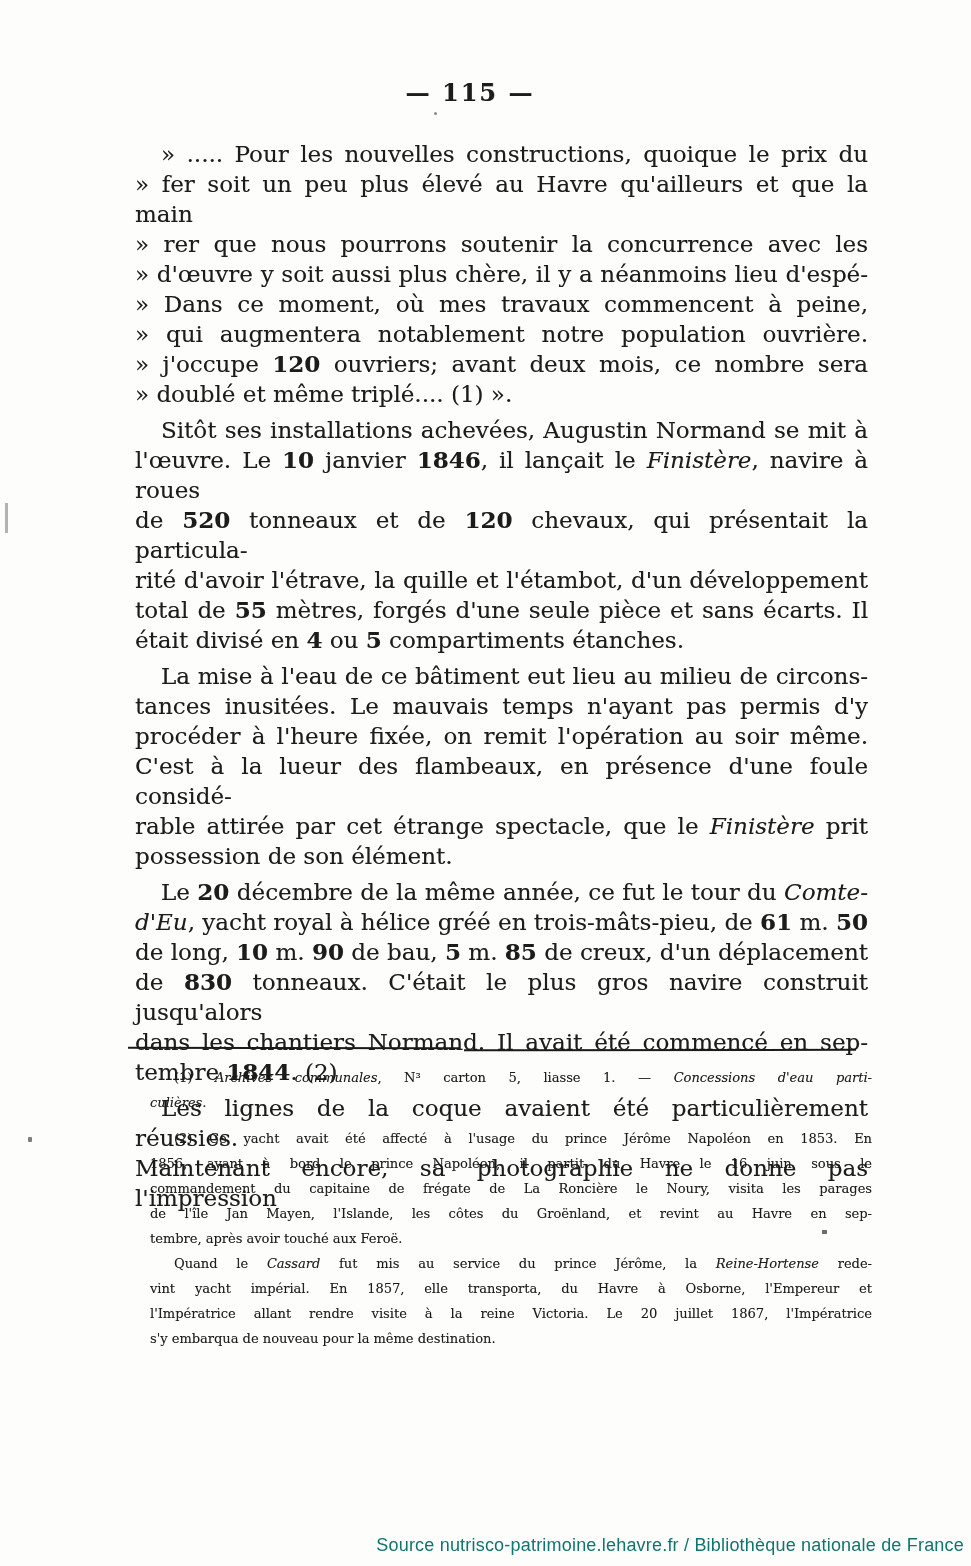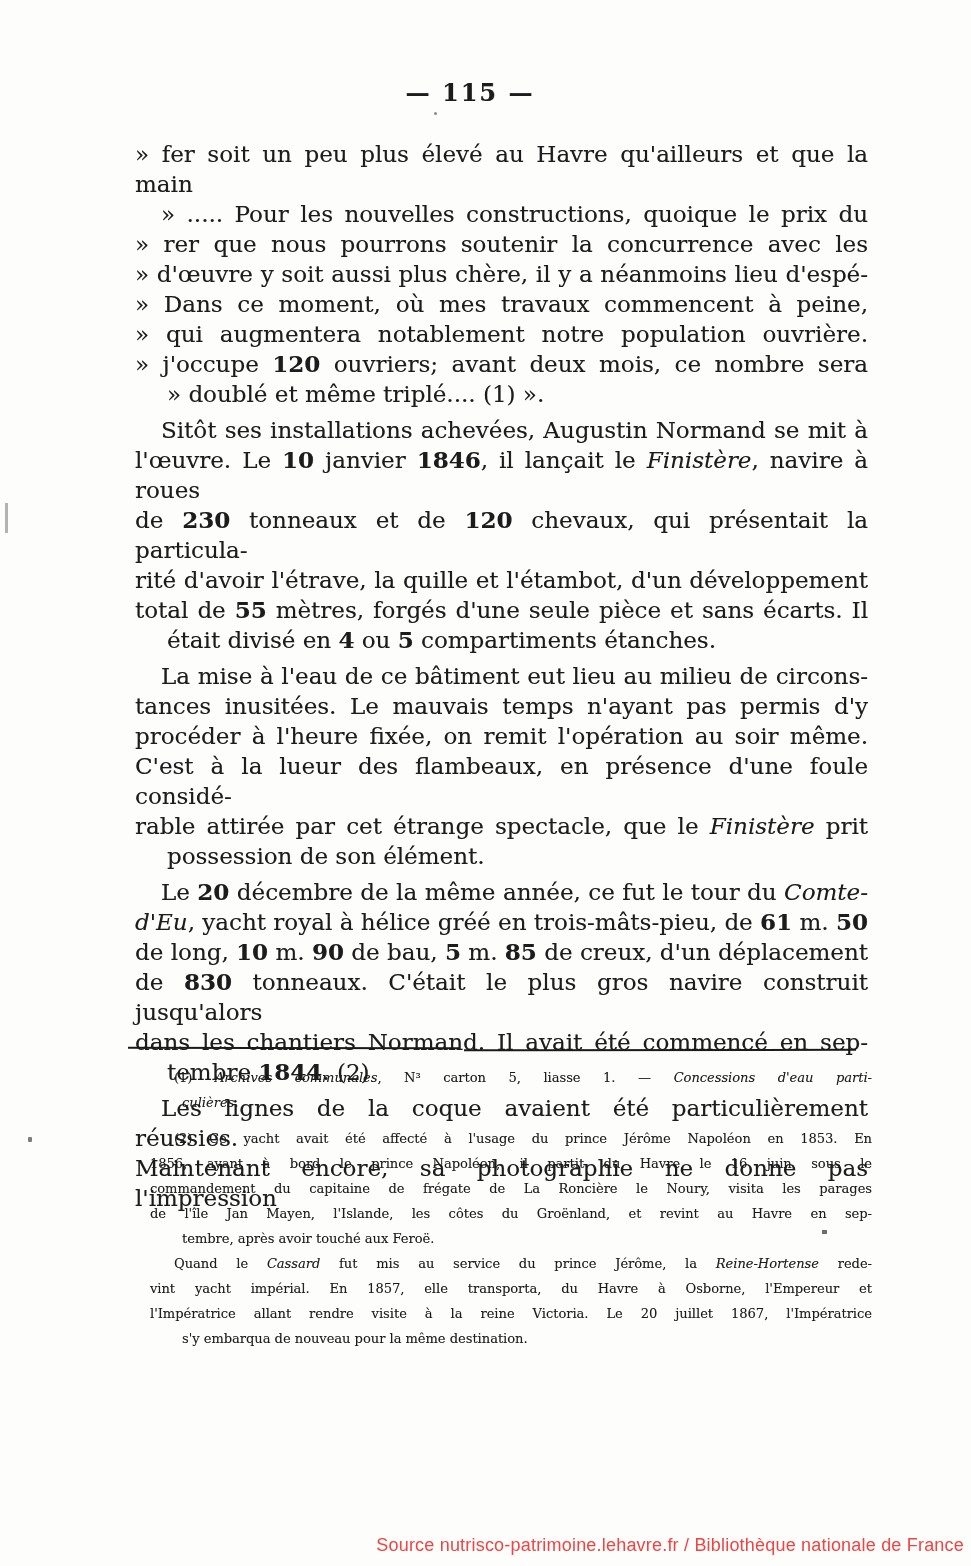--- a/index.html
+++ b/index.html
@@ -28,21 +28,21 @@
     left: 135px; top: 139px; width: 733px;
     font-size: 23px; line-height: 30px;
     text-shadow: 0.25px 0.25px 0 rgba(20,20,20,0.38);
   }
   .body-text .para { margin-top: 6px; }
   .body-text .para:first-child { margin-top: 0; }
   .line {
     text-align: justify;
     text-align-last: justify;
   }
-  .line.noj { text-align-last: left; margin-left: 32px; }
+  .line.noj { text-align-last: left; }
   .line.indent { text-indent: 26px; }
   b { font-weight: 700; }
   i { }
   .rule-seg {
     position: absolute; height: 2px;
     background: #1a1a1a;
   }
   .rule-seg.s1 { left: 128px; top: 1047px; width: 332px; transform: rotate(0.1deg); }
   .rule-seg.s2 { left: 464px; top: 1049px; width: 392px; transform: rotate(-0.05deg); }
   .footnotes {
@@ -52,51 +52,51 @@
     text-shadow: 0.2px 0.2px 0 rgba(20,20,20,0.35);
   }
   .footnotes .para { margin-top: 0; }
   .footnotes .para.gap { margin-top: 11px; }
   .footnotes .line.indent { text-indent: 24px; }
   .source-line {
     position: absolute;
     top: 1535px; right: 7px;
     font-family: "Liberation Sans", sans-serif;
     font-size: 18px;
-    color: #ef4444;
+    color: #0f766e;
     letter-spacing: 0.2px;
   }
   .artifact { position: absolute; }
   .artifact.edge-left   { left: 5px;  top: 503px;  width: 3px; height: 30px; background: #9a9a9a; opacity: .75; }
   .artifact.dot-margin  { left: 28px; top: 1137px; width: 4px; height: 5px;  background: #7d7d7d; border-radius: 1px; }
   .artifact.dot-right   { left: 822px; top: 1230px; width: 5px; height: 4px; background: #6f6f6f; }
   .artifact.dot-header  { left: 434px; top: 112px; width: 3px; height: 3px;  background: #8a8a8a; border-radius: 50%; }
 </style>
 </head>
 <body>
 
 <div class="page">
 
   <div class="page-number">— 115 —</div>
 
   <div class="body-text">
       <div class="para">
+        <div class="line indent">» ..... Pour les nouvelles constructions, quoique le prix du</div>
         <div class="line">» fer soit un peu plus élevé au Havre qu'ailleurs et que la main</div>
-        <div class="line indent">» ..... Pour les nouvelles constructions, quoique le prix du</div>
         <div class="line">» rer que nous pourrons soutenir la concurrence avec les</div>
         <div class="line">» d'œuvre y soit aussi plus chère, il y a néanmoins lieu d'espé-</div>
         <div class="line">» Dans ce moment, où mes travaux commencent à peine,</div>
         <div class="line">» qui augmentera notablement notre population ouvrière.</div>
         <div class="line">» j'occupe <b>120</b> ouvriers; avant deux mois, ce nombre sera</div>
         <div class="line noj">» doublé et même triplé.... (1) ».</div>
       </div>
       <div class="para">
         <div class="line indent">Sitôt ses installations achevées, Augustin Normand se mit à</div>
         <div class="line">l'œuvre. Le <b>10</b> janvier <b>1846</b>, il lançait le <i>Finistère</i>, navire à roues</div>
-        <div class="line">de <b>230</b> tonneaux et de <b>120</b> chevaux, qui présentait la particula-</div>
+        <div class="line">de <b>520</b> tonneaux et de <b>120</b> chevaux, qui présentait la particula-</div>
         <div class="line">rité d'avoir l'étrave, la quille et l'étambot, d'un développement</div>
         <div class="line">total de <b>55</b> mètres, forgés d'une seule pièce et sans écarts. Il</div>
         <div class="line noj">était divisé en <b>4</b> ou <b>5</b> compartiments étanches.</div>
       </div>
       <div class="para">
         <div class="line indent">La mise à l'eau de ce bâtiment eut lieu au milieu de circons-</div>
         <div class="line">tances inusitées. Le mauvais temps n'ayant pas permis d'y</div>
         <div class="line">procéder à l'heure fixée, on remit l'opération au soir même.</div>
         <div class="line">C'est à la lueur des flambeaux, en présence d'une foule considé-</div>
         <div class="line">rable attirée par cet étrange spectacle, que le <i>Finistère</i> prit</div>

